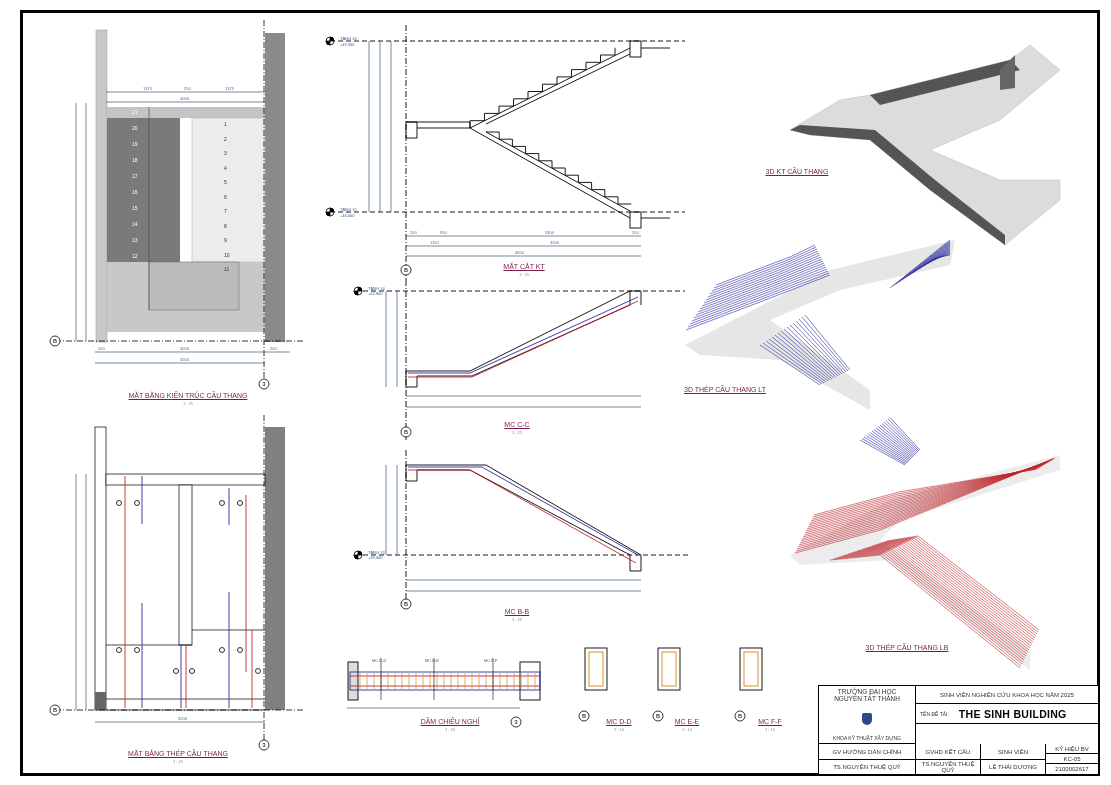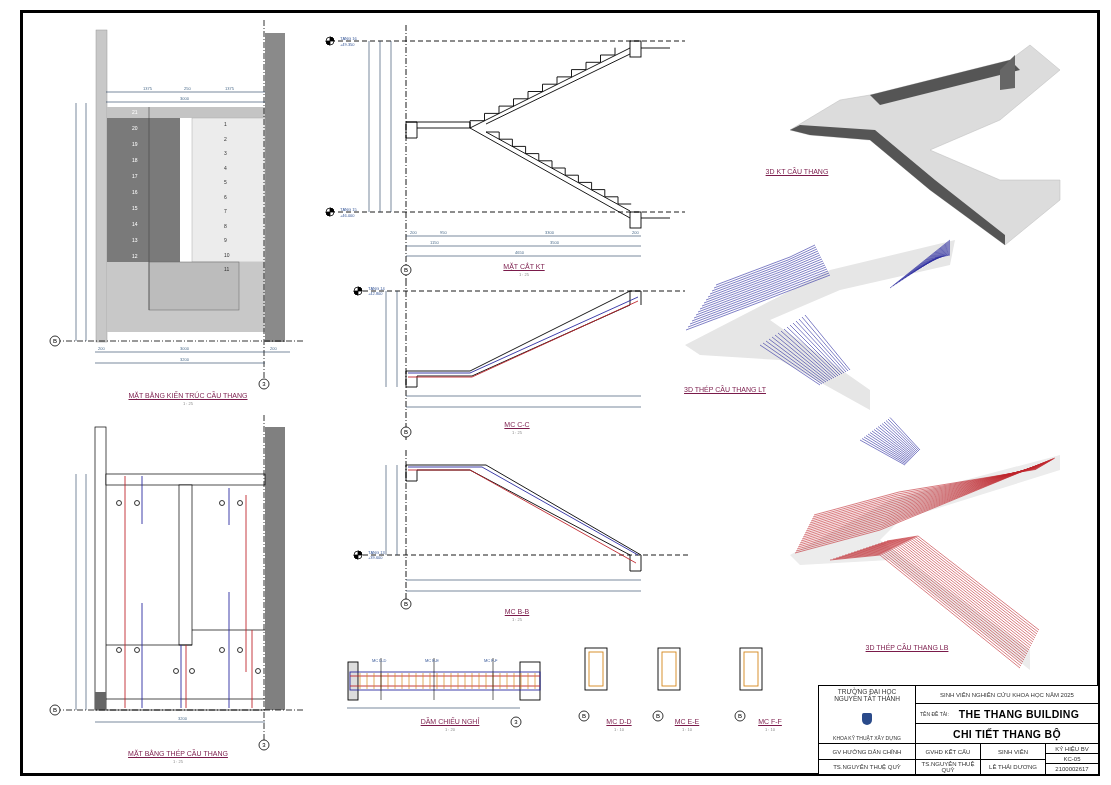--- a/index.html
+++ b/index.html
@@ -424,25 +424,22 @@
     <span style="font-size:6.5px;">TRƯỜNG ĐẠI HỌC</span>
     <span style="font-size:6.5px;margin-top:-10px;">NGUYỄN TẤT THÀNH</span>
     <span style="display:inline-block;width:10px;height:12px;background:#2a4a8a;border-radius:2px 2px 6px 6px;"></span>
     <span style="font-size:5px;">KHOA KỸ THUẬT XÂY DỰNG</span>
   </div>
   <div class="cell" style="left:97px;top:0;width:183px;height:18px;">
       <span>SINH VIÊN NGHIÊN CỨU KHOA HỌC NĂM 2025</span>
     </div>
   <div class="cell" style="left:97px;top:18px;width:183px;height:20px;justify-content:flex-start;padding-left:4px;">
     <span style="font-size:5px;margin-right:10px;">TÊN ĐỀ TÀI:</span>
-    <span class="big">THE THANG BUILDING</span>
+    <span class="big">THE SINH BUILDING</span>
   </div>
-  <div class="cell" style="left:97px;top:38px;width:183px;height:20px;">
-      <span class="big">CHI TIẾT THANG BỘ</span>
-    </div>
   <div class="cell" style="left:0;top:58px;width:97px;height:16px;">
       <span>GV HƯỚNG DẪN CHÍNH</span>
     </div>
   <div class="cell" style="left:97px;top:58px;width:65px;height:16px;">
       <span>GVHD KẾT CẤU</span>
     </div>
   <div class="cell" style="left:162px;top:58px;width:65px;height:16px;">
       <span>SINH VIÊN</span>
     </div>
   <div class="cell" style="left:227px;top:58px;width:53px;height:10px;">

